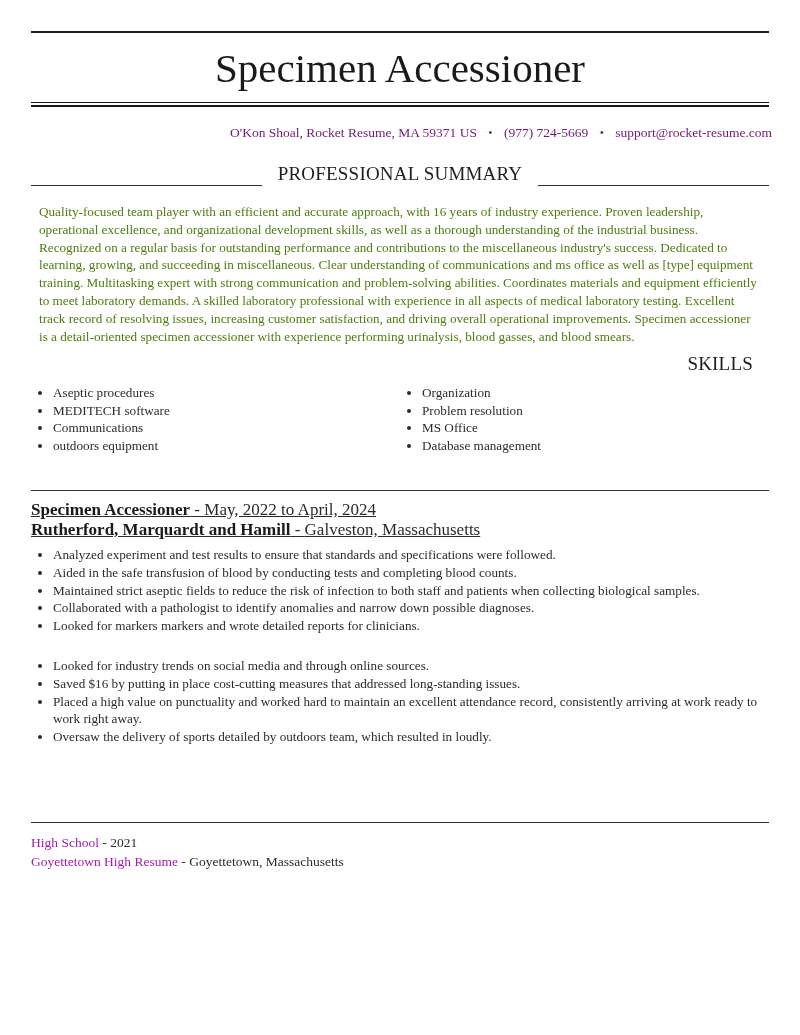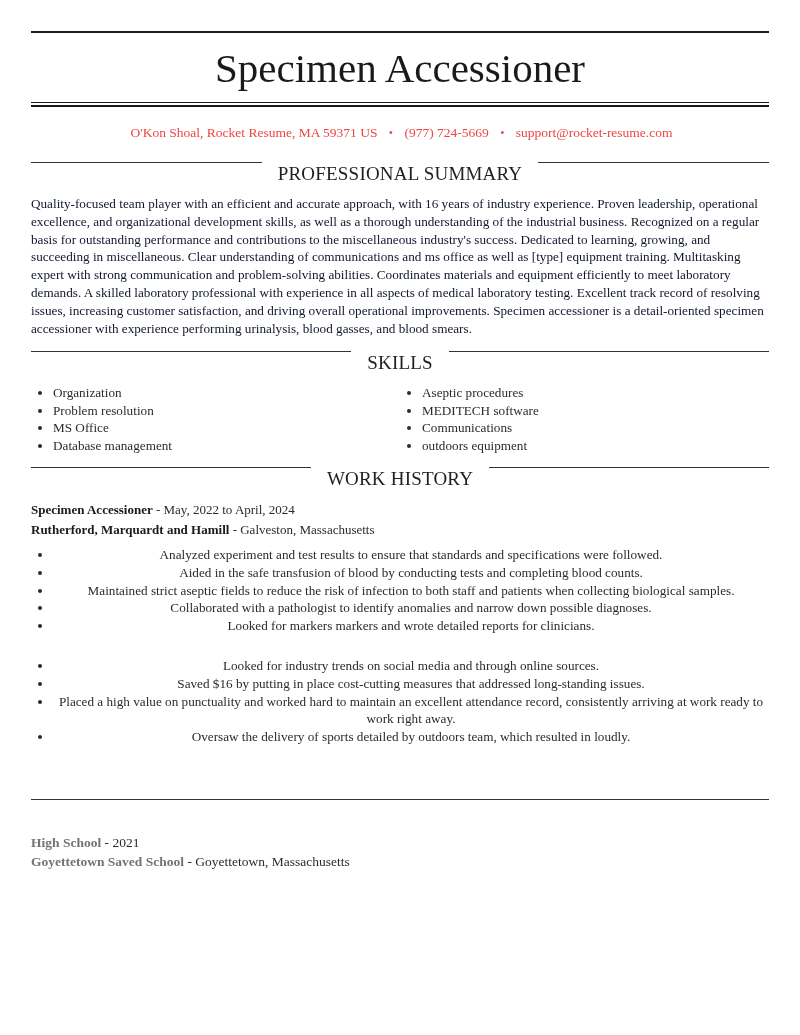--- a/index.html
+++ b/index.html
@@ -12,56 +12,56 @@
     .rule-top { position: absolute; left: 31px; right: 31px; top: 31px; height: 0; border-top: 2px solid #1a1a1a; }
     .title {
       position: absolute; left: 31px; right: 31px; top: 42px;
       text-align: center; font-size: 41px; line-height: 52px; color: #1a1a1a;
       margin: 0; font-weight: normal;
     }
     .rule-double-1 { position: absolute; left: 31px; right: 31px; top: 102px; border-top: 1px solid #1a1a1a; }
     .rule-double-2 { position: absolute; left: 31px; right: 31px; top: 105px; border-top: 2px solid #1a1a1a; }
     .contact {
       position: absolute; left: 31px; right: 28px; top: 124px;
-      text-align: center; font-size: 13.5px; line-height: 18px; color: #ef4444;
+      text-align: right; font-size: 13.5px; line-height: 18px; color: #701a75;
     }
     .contact .sep { display: inline-block; margin: 0 8px; font-size: 12px; }
 
     .section-head {
       position: absolute; left: 31px; right: 31px; height: 24px;
-      display: flex; align-items: flex-start;
+      display: flex; align-items: flex-end;
     }
     .section-head .line { flex: 1; border-top: 1px solid #333; height: 0; }
     .section-head .label {
       padding: 0 16px; font-size: 19px; line-height: 24px; color: #1f1f1f;
       letter-spacing: 0.2px; white-space: nowrap;
     }
 
     .summary {
       position: absolute; left: 31px; right: 31px; top: 195px;
-      font-size: 13.2px; line-height: 17.8px; margin: 0; color: #0f172a;
+      font-size: 13.2px; line-height: 17.8px; margin: 8px; color: #4d7c0f;
     }
 
     .skills {
       position: absolute; left: 31px; right: 31px; top: 384px;
       display: flex;
     }
     .skills ul { margin: 0; padding: 0 0 0 22px; width: 50%; list-style: disc; }
     .skills li { font-size: 13.2px; line-height: 17.7px; }
 
     .job { position: absolute; left: 31px; right: 31px; }
-    .job .line1, .job .line2 { font-size: 13px; line-height: 20px; }
+    .job .line1, .job .line2 { font-size: 17px; line-height: 20px; text-decoration: underline; }
     .job .line2 { margin-top: 0; }
     .job b { font-weight: bold; color: #1a1a1a; }
     .job ul { margin: 6px 0 0 0; padding-left: 22px; list-style: disc; }
-    .job li { font-size: 13.2px; line-height: 17.8px; text-align: center; }
+    .job li { font-size: 13.2px; line-height: 17.8px; }
 
     .edu { position: absolute; left: 31px; right: 31px; top: 833px; }
     .edu .row { font-size: 13.5px; line-height: 19px; }
-    .edu b { font-weight: bold; color: #737373; margin-top: 44px; }
+    .edu b { font-weight: normal; color: #a21caf; margin-top: 44px; }
   </style>
 </head>
 <body>
 
 <div class="page">
   <div class="rule-top"></div>
   <h1 class="title">Specimen Accessioner</h1>
   <div class="rule-double-1"></div>
   <div class="rule-double-2"></div>
 
@@ -73,43 +73,42 @@
     <span>support@rocket-resume.com</span>
   </div>
 
   <div class="section-head" style="top:162px;">
     <div class="line"></div>
     <div class="label">PROFESSIONAL SUMMARY</div>
     <div class="line"></div>
   </div>
   <p class="summary">Quality-focused team player with an efficient and accurate approach, with 16 years of industry experience. Proven leadership, operational excellence, and organizational development skills, as well as a thorough understanding of the industrial business. Recognized on a regular basis for outstanding performance and contributions to the miscellaneous industry's success. Dedicated to learning, growing, and succeeding in miscellaneous. Clear understanding of communications and ms office as well as [type] equipment training. Multitasking expert with strong communication and problem-solving abilities. Coordinates materials and equipment efficiently to meet laboratory demands. A skilled laboratory professional with experience in all aspects of medical laboratory testing. Excellent track record of resolving issues, increasing customer satisfaction, and driving overall operational improvements. Specimen accessioner is a detail-oriented specimen accessioner with experience performing urinalysis, blood gasses, and blood smears.</p>
 
-  <div class="section-head" style="top:351px;">
+  <div class="section-head" style="top:351px;flex-direction:column;">
     <div class="line"></div>
     <div class="label">SKILLS</div>
     <div class="line"></div>
   </div>
   <div class="skills">
     <ul>
+      <li>Aseptic procedures</li>
+      <li>MEDITECH software</li>
+      <li>Communications</li>
+      <li>outdoors equipment</li>
+    </ul>
+    <ul>
       <li>Organization</li>
       <li>Problem resolution</li>
       <li>MS Office</li>
       <li>Database management</li>
     </ul>
-    <ul>
-      <li>Aseptic procedures</li>
-      <li>MEDITECH software</li>
-      <li>Communications</li>
-      <li>outdoors equipment</li>
-    </ul>
   </div>
 
   <div class="section-head" style="top:467px;">
     <div class="line"></div>
-    <div class="label">WORK HISTORY</div>
     <div class="line"></div>
   </div>
 
   <div class="job" style="top:500px;">
     <div class="line1">
       <b>Specimen Accessioner</b><span> - </span><span>May, 2022 to April, 2024</span>
     </div>
     <div class="line2">
       <b>Rutherford, Marquardt and Hamill</b><span> - </span><span>Galveston, Massachusetts</span>
     </div>
@@ -133,16 +132,16 @@
 
   <div class="section-head" style="top:799px;">
     <div class="line"></div>
     <div class="line"></div>
   </div>
   <div class="edu">
     <div class="row">
       <b>High School</b><span> - </span><span>2021</span>
     </div>
     <div class="row">
-      <b>Goyettetown Saved School</b><span> - </span><span>Goyettetown, Massachusetts</span>
+      <b>Goyettetown High Resume</b><span> - </span><span>Goyettetown, Massachusetts</span>
     </div>
   </div>
 </div>
 
 </body></html>

